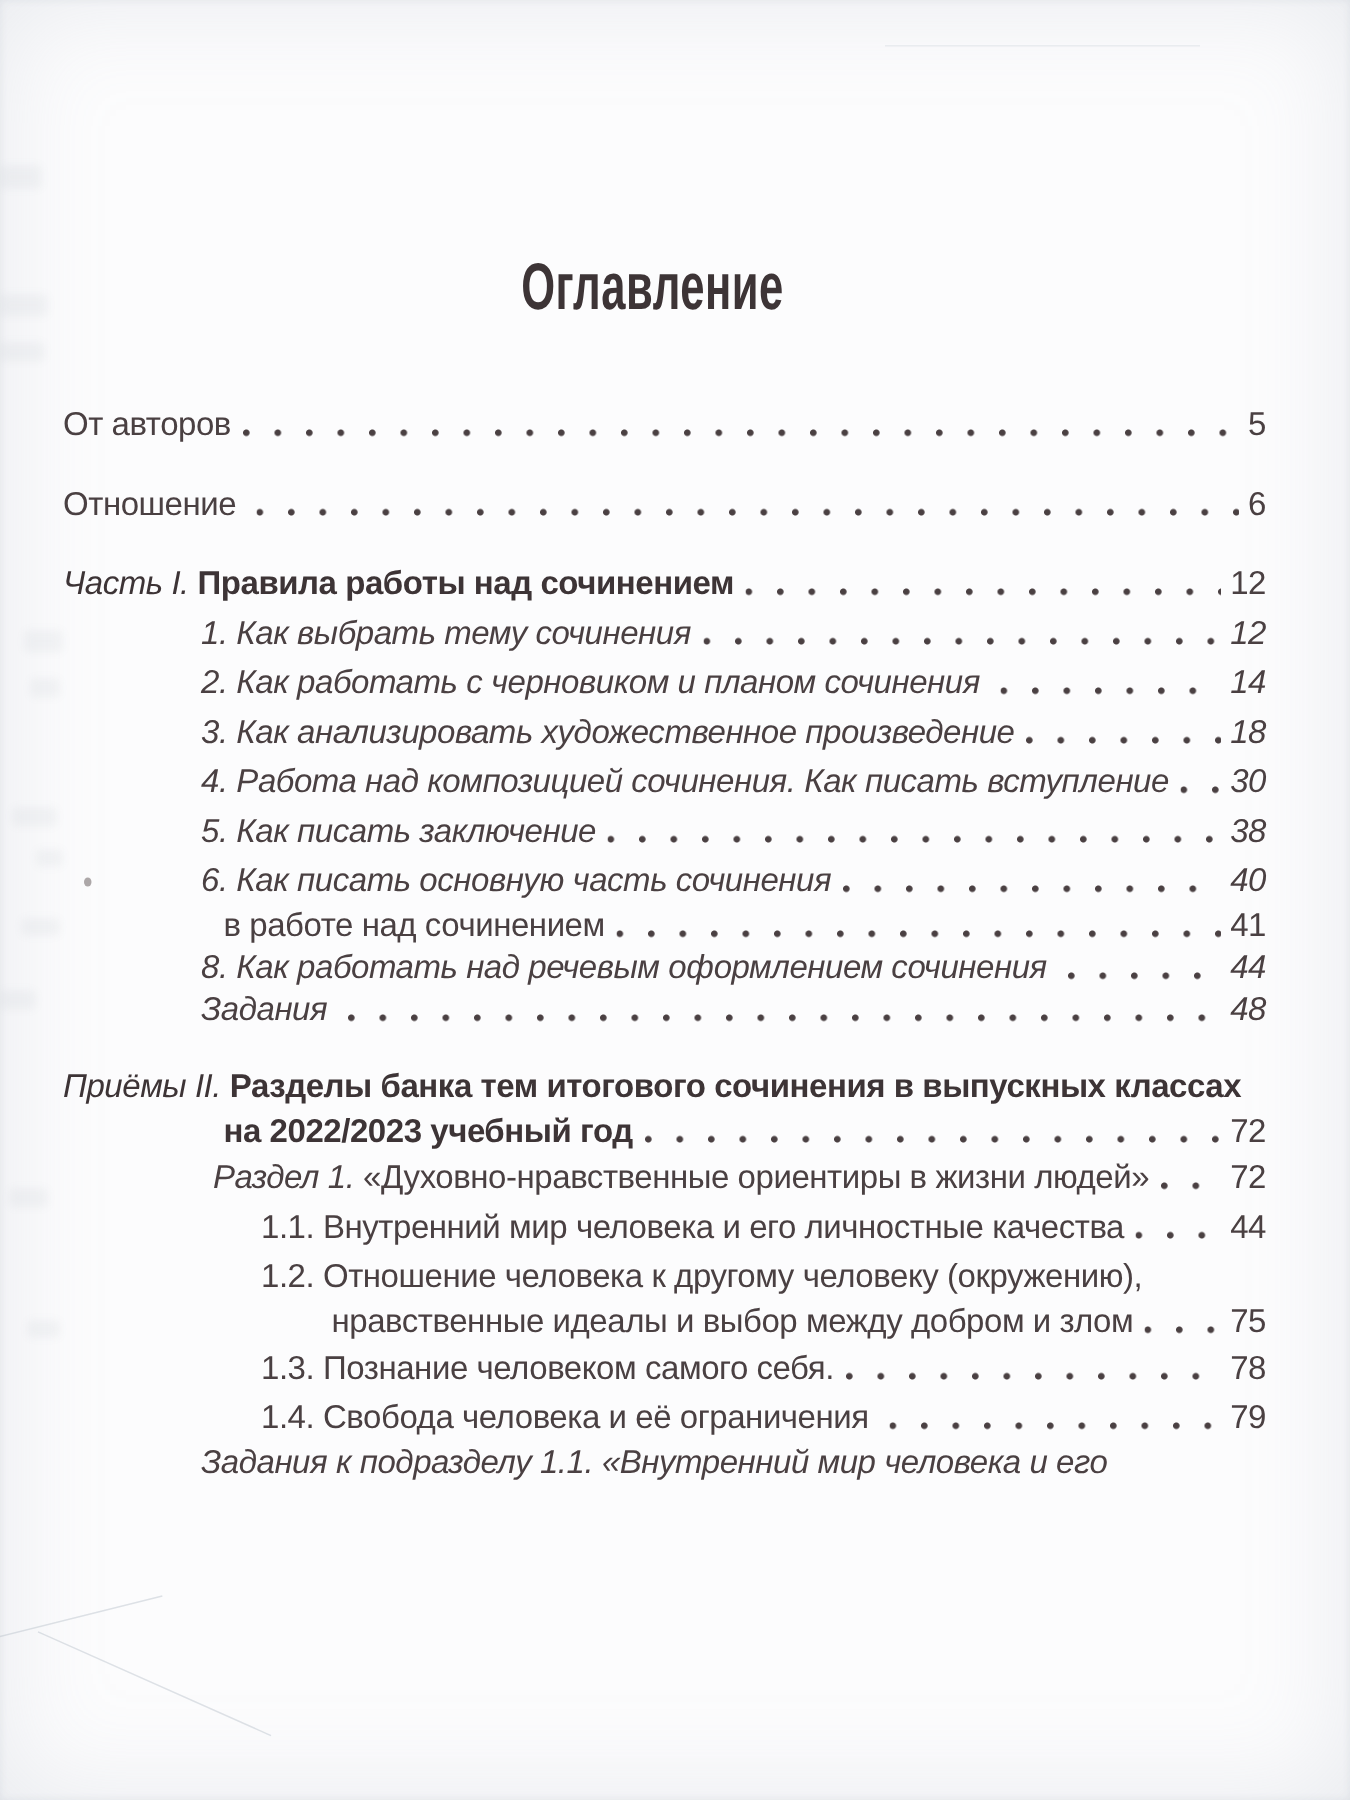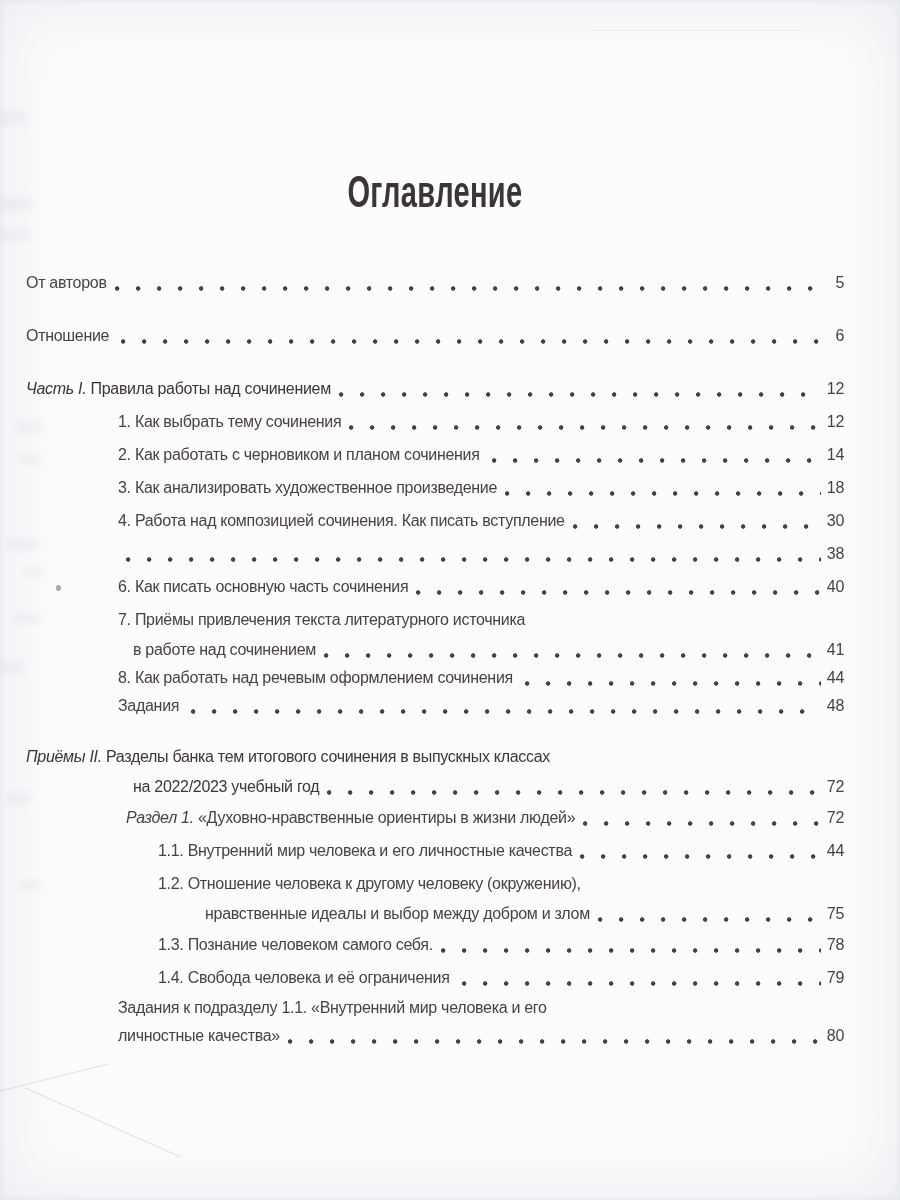--- a/index.html
+++ b/index.html
@@ -33,45 +33,46 @@
     color: var(--heading);
     text-align: center;
     transform: scaleX(0.66);
     letter-spacing: 0.5px;
   }
   .toc { margin-top: 50px; }
   .row {
     display: flex;
     align-items: flex-start;
     line-height: 33px;
-    font-size: 16px;
+    font-size: 22px;
     letter-spacing: -0.3px;
+    margin-left: 16px;
   }
   .row.t { line-height: 28px; }
   .row.g-lg { margin-top: 20px; }
   .txt { flex: none; white-space: pre; }
   .run-r { font-weight: 400; }
-  .run-b { font-weight: 400; color: var(--heading); }
+  .run-b { font-weight: 700; color: var(--heading); }
   .run-i { font-style: italic; font-weight: 400; }
   .run-bi { font-style: italic; font-weight: 400; color: var(--heading); }
   .dots {
     flex: 1;
     align-self: flex-end;
     height: 5px;
     margin: 0 6px 8px 8px;
     background-image: radial-gradient(circle at 2.2px 2.5px, var(--ink) 1.9px, rgba(0,0,0,0) 2.5px);
     background-size: 21px 5px;
     background-repeat: repeat-x;
     background-position: left bottom;
   }
   .row.t .dots { margin-bottom: 6px; }
   .pg { flex: none; text-align: right; font-weight: 400; }
   
   .ind-root   { padding-left: 0; }
-  .ind-l1     { padding-left: 92px; }
+  .ind-l1     { padding-left: 92px; font-style: italic; }
   .ind-cont1  { padding-left: 107px; }
   .ind-razdel { padding-left: 100px; }
   .ind-l2     { padding-left: 132px; }
   .ind-cont2  { padding-left: 179px; }
   
   .mark {
     position: absolute;
     background: #7e8a96;
     opacity: 0.07;
     filter: blur(3px);
@@ -149,30 +150,28 @@
           <span class="txt"><span class="run-r">3. Как анализировать художественное произведение</span></span>
           <span class="dots"></span>
           <span class="pg">18</span>
         </div>
         <div class="row ind-l1">
           <span class="txt"><span class="run-r">4. Работа над композицией сочинения. Как писать вступление</span></span>
           <span class="dots"></span>
           <span class="pg">30</span>
         </div>
         <div class="row ind-l1">
+          <span class="txt"><span class="run-r">5. Как писать заключение</span></span>
           <span class="dots"></span>
           <span class="pg">38</span>
         </div>
         <div class="row ind-l1">
           <span class="txt"><span class="run-r">6. Как писать основную часть сочинения</span></span>
           <span class="dots"></span>
           <span class="pg">40</span>
-        </div>
-        <div class="row ind-l1">
-          <span class="txt"><span class="run-r">7. Приёмы привлечения текста литературного источника</span></span>
         </div>
         <div class="row ind-cont1 t">
           <span class="txt"><span class="run-r">в работе над сочинением</span></span>
           <span class="dots"></span>
           <span class="pg">41</span>
         </div>
         <div class="row ind-l1 t">
           <span class="txt"><span class="run-r">8. Как работать над речевым оформлением сочинения </span></span>
           <span class="dots"></span>
           <span class="pg">44</span>
@@ -214,21 +213,16 @@
           <span class="pg">78</span>
         </div>
         <div class="row ind-l2">
           <span class="txt"><span class="run-r">1.4. Свобода человека и её ограничения </span></span>
           <span class="dots"></span>
           <span class="pg">79</span>
         </div>
         <div class="row ind-l1 t">
           <span class="txt"><span class="run-r">Задания к подразделу 1.1. «Внутренний мир человека и его</span></span>
         </div>
-        <div class="row ind-l1 t">
-          <span class="txt"><span class="run-r">личностные качества»</span></span>
-          <span class="dots"></span>
-          <span class="pg">80</span>
-        </div>
       </div>
   </div>
 
 </div>
 
 </body></html>

